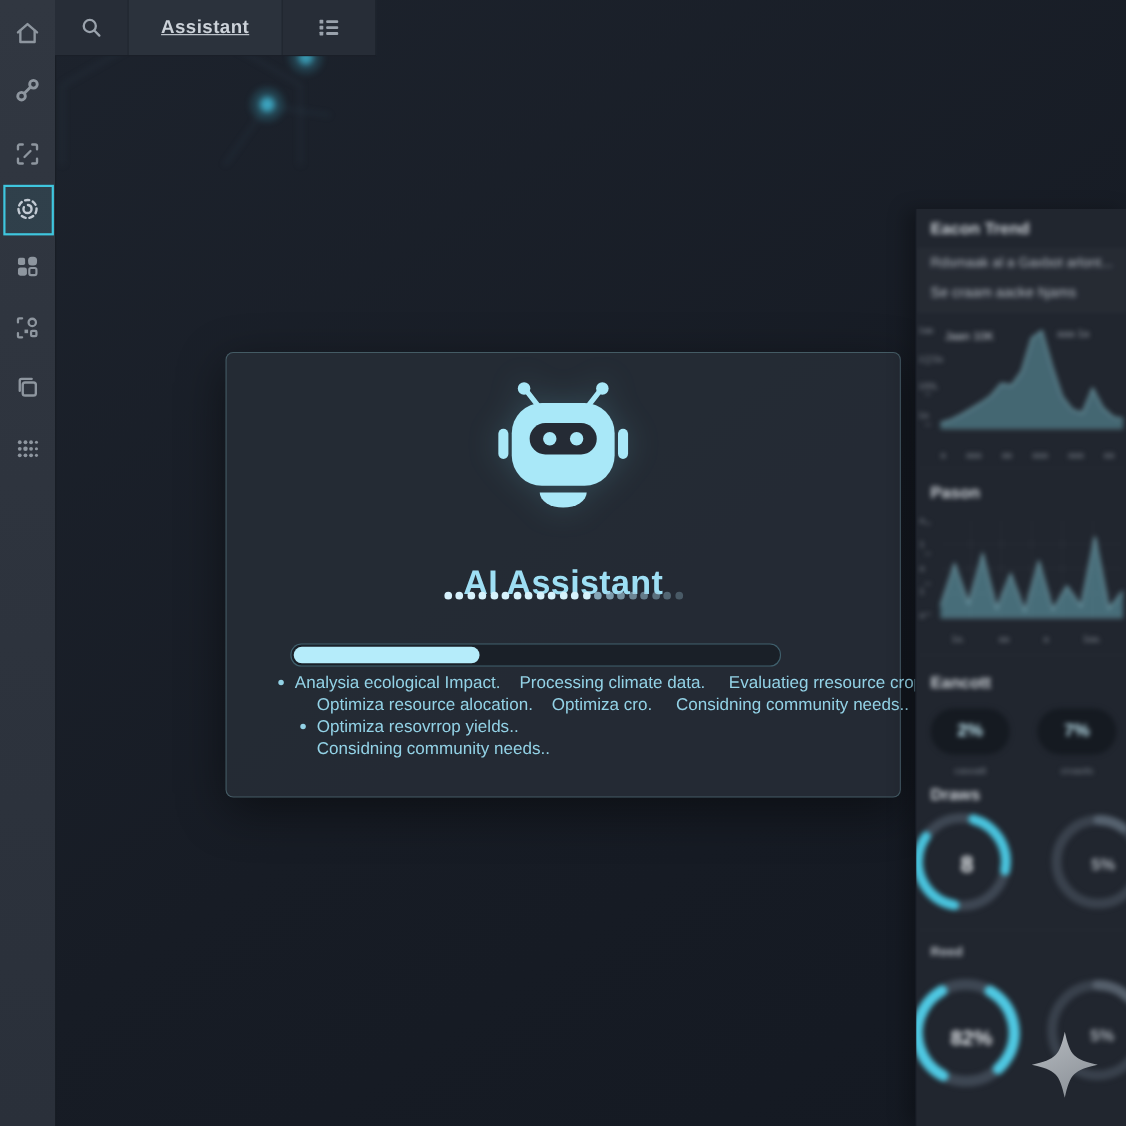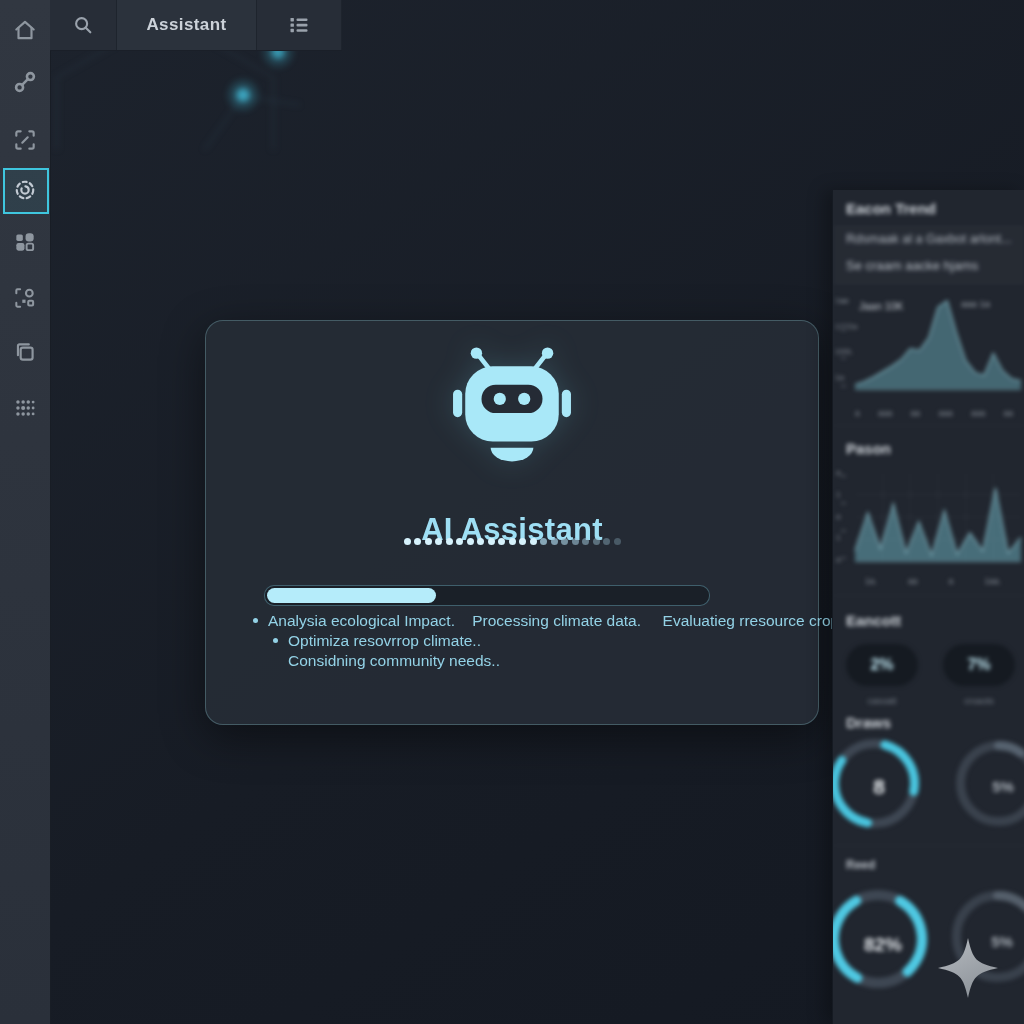--- a/index.html
+++ b/index.html
@@ -13,29 +13,29 @@
     background:linear-gradient(180deg,#313741,#2a303a);border-right:1px solid #181d25;}
   .side-icon{position:absolute;left:50%;transform:translateX(-50%);width:26px;height:26px;color:#8e969f;}
   .side-icon svg{display:block;width:100%;height:100%;}
   .side-icon.active{color:#c3cbd4;}
   .active-box{position:absolute;left:3px;top:168px;width:42px;height:42px;
     border:2px solid #3fc6de;background:rgba(63,198,222,.07);}
 
   
   .topbar{position:absolute;left:50px;top:0;width:292px;height:50px;display:flex;z-index:5;
     background:#272d37;border-bottom:1px solid #1a1f28;}
-  .tb-seg{display:flex;align-items:center;justify-content:center;border-right:1px solid #1e242d;color:#9aa2ac;}
+  .tb-seg{display:flex;align-items:center;justify-content:center;border-right:1px solid #1e242d;color:#9aa2ac;text-decoration:underline;}
   .tb-search{width:66px;}
   .tb-title{flex:1;background:#2b323c;color:#ccd2d9;font-weight:bold;font-size:17px;letter-spacing:.4px;}
   .tb-list{width:84px;}
 
   
   .card{position:absolute;left:205px;top:320px;width:612px;height:403px;z-index:3;
     background:rgba(37,43,53,.97);border:1px solid rgba(120,170,182,.38);
-    border-radius:18px;box-shadow:0 12px 44px rgba(0,0,0,.45);}
+    border-radius:7px;box-shadow:0 12px 44px rgba(0,0,0,.45);}
   .robot{position:absolute;left:50%;top:24px;transform:translateX(-50%);
     filter:drop-shadow(0 0 14px rgba(120,220,245,.18));}
   .card-title{position:absolute;top:170px;left:0;width:100%;text-align:center;
     font-size:31px;font-weight:bold;color:#9edff4;letter-spacing:.3px;}
   .dots-row{position:absolute;top:217px;left:0;width:100%;display:flex;justify-content:center;gap:3.5px;}
   .dot{width:7px;height:7px;border-radius:50%;}
   .thinking{position:absolute;top:240px;left:0;width:100%;text-align:center;
     color:#c6ebf5;font-size:16.5px;font-weight:600;letter-spacing:.2px;}
   .progress{position:absolute;left:58px;top:264px;width:444px;height:19px;
     border:1px solid rgba(95,150,165,.55);border-radius:10px;background:rgba(18,24,31,.55);}
@@ -270,21 +270,22 @@
         <span class="dot" style="background: rgb(159, 198, 216); opacity: 0.52;"></span>
         <span class="dot" style="background: rgb(159, 198, 216); opacity: 0.45;"></span>
         <span class="dot" style="background: rgb(159, 198, 216); opacity: 0.38;"></span>
         <span class="dot" style="background: rgb(159, 198, 216); opacity: 0.31;"></span>
       </div>
     <div class="progress">
       <div class="progress-fill" id="progress-fill" style="width: 38%;"></div>
     </div>
     <div class="thoughts" id="thoughts">
         <div class="t-line"><span class="t-bullet" style="left: 7px;"></span><span class="t-text" style="padding-left: 22px;">Analysia ecological Impact.    Processing climate data.     Evaluatieg rresource crop yields.</span></div>
-        <div class="t-line"><span class="t-bullet" style="left: 27px;"></span><span class="t-text" style="padding-left: 42px;">Optimiza resovrrop climate..</span></div>
+        <div class="t-line"><span class="t-text" style="padding-left: 42px;">Optimiza resource alocation.    Optimiza cro.     Considning community needs..</span></div>
+        <div class="t-line"><span class="t-bullet" style="left: 27px;"></span><span class="t-text" style="padding-left: 42px;">Optimiza resovrrop yields..</span></div>
         <div class="t-line"><span class="t-text" style="padding-left: 42px;">Considning community needs..</span></div>
       </div>
   </section>
 
   <aside class="rpanel">
     <div class="blurwrap">
 
       <div class="panel p1">
         <div class="p-title" style="left:13px;top:10px">Eacon Trend</div>
         <div class="sub-block"></div>

